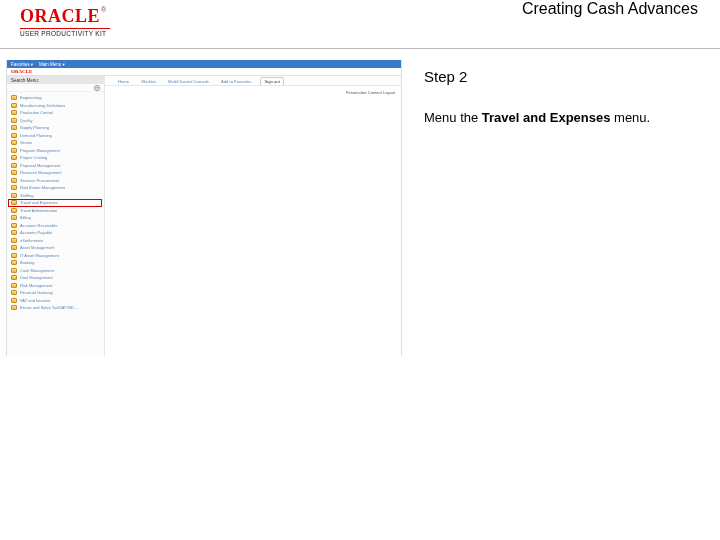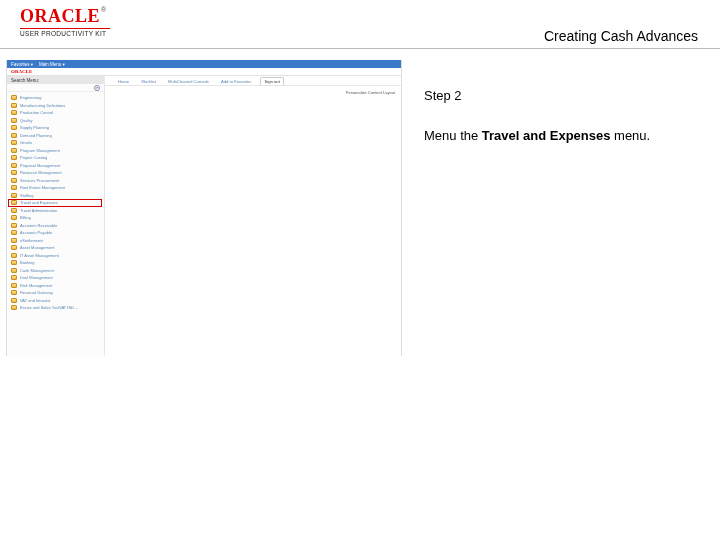--- a/index.html
+++ b/index.html
@@ -5,21 +5,21 @@
   * { box-sizing: border-box; margin: 0; padding: 0; }
   body { width: 720px; height: 540px; background: #fff; font-family: Arial, Helvetica, sans-serif; color: #000; }
 
   
   .header { width: 100%; height: 50px; position: relative; }
   .logo-wrap { position: absolute; left: 20px; top: 6px; }
   .logo-oracle { font-family: "Times New Roman", serif; font-weight: bold; font-size: 18px; color: #e10000; letter-spacing: 0.5px; }
   .logo-tm { font-size: 7px; color: #555; vertical-align: top; margin-left: 1px; }
   .logo-divider { border: none; border-top: 1.5px solid #e10000; width: 90px; margin: 1px 0; }
   .logo-sub { font-size: 6.5px; color: #222; letter-spacing: 0.3px; }
-  .doc-title { position: absolute; right: 22px; top: 28px; font-size: 14px; }
+  .doc-title { position: absolute; right: 22px; top: 0; font-size: 16px; }
   .hr-top { position: absolute; top: 48px; left: 0; width: 100%; border: none; border-top: 1px solid #bbb; }
 
   
   .main { display: flex; width: 100%; margin-top: 4px; }
   .left-col { width: 410px; padding: 6px 0 0 0; }
   .right-col { flex: 1; padding: 14px 18px 0 14px; }
 
   
   .shot { width: 396px; height: 296px; margin-left: 6px; border: 1px solid #ddd; border-top: none; border-bottom: none; position: relative; font-size: 5px; color: #555; background: #fff; overflow: hidden; }
   .shot-topbar { height: 8px; background: #3a78c9; width: 100%; display: flex; align-items: center; }
@@ -37,21 +37,21 @@
   .shot-menu li.highlight { position: relative; }
   .shot-menu .redbox { position: absolute; border: 1px solid #d40000; pointer-events: none; }
   .shot-right { flex: 1; position: relative; }
   .shot-tabs { height: 10px; display: flex; align-items: flex-end; gap: 6px; padding-left: 10px; font-size: 4.2px; color: #5b86b4; border-bottom: 1px solid #e6e6e6; }
   .shot-tabs span { padding: 1px 3px; }
   .shot-tabs span:last-child { color: #333; border: 1px solid #ccc; border-bottom: none; background: #fff; border-radius: 2px 2px 0 0; }
   .shot-content { padding: 4px 6px; }
   .shot-sel { float: right; font-size: 4px; color: #555; }
 
   
-  .step-label { font-size: 13px; margin-bottom: 24px; margin-top: 20px; }
+  .step-label { font-size: 15px; margin-bottom: 24px; }
   .step-instr { font-size: 13px; line-height: 1.4; }
   .step-instr b { font-weight: bold; }
 </style>
 </head>
 <body>
 
 <div class="header">
   <div class="logo-wrap">
     <span class="logo-oracle">ORACLE</span><span class="logo-tm">®</span>
     <hr class="logo-divider">

